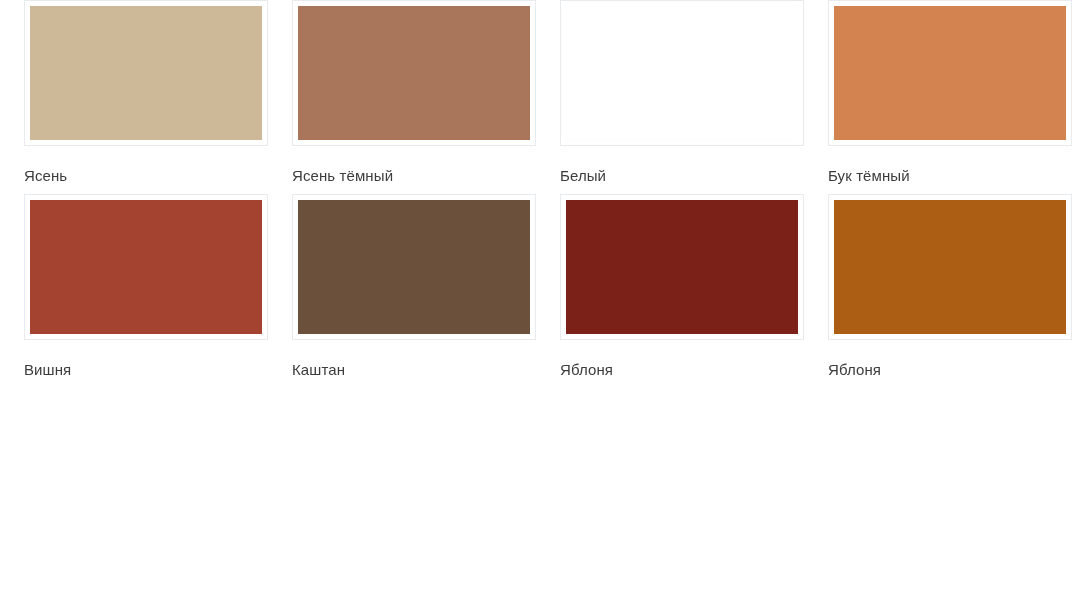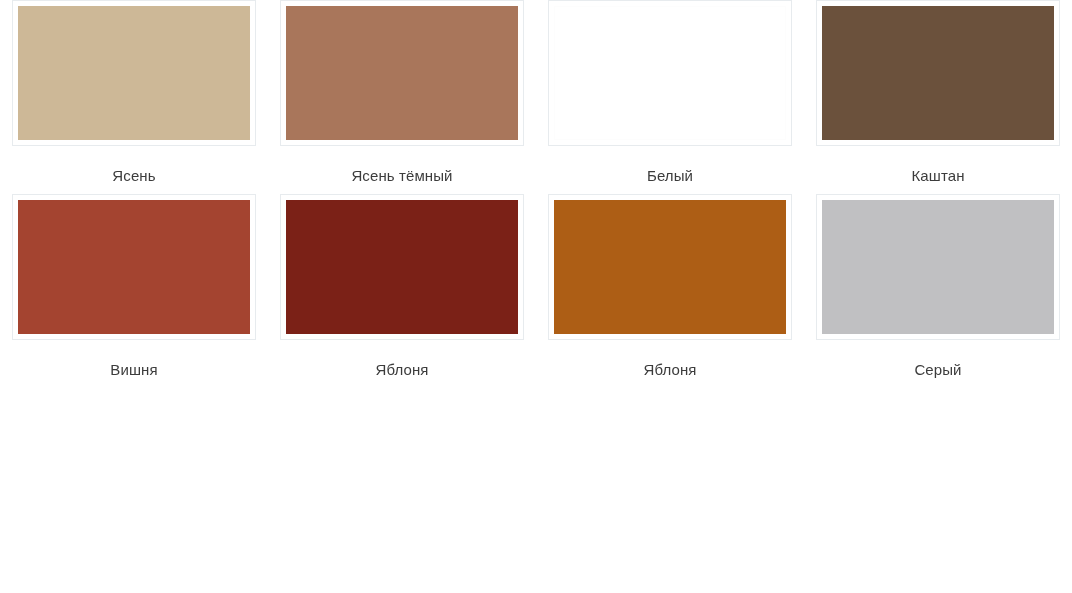--- a/index.html
+++ b/index.html
@@ -18,22 +18,23 @@
     display: grid;
     grid-template-columns: repeat(4, 268px);
     grid-template-rows: repeat(3, 194px);
     width: 1072px;
     box-sizing: border-box;
   }
 
   .swatch-cell {
     display: flex;
     flex-direction: column;
-    align-items: center;
+    align-items: flex-start;
     box-sizing: border-box;
+    margin-left: 24px;
   }
 
   .swatch-card {
     width: 244px;
     height: 146px;
     box-sizing: border-box;
     border: 1px solid #e7ebee;
     background: #ffffff;
     padding: 5px;
     display: block;
@@ -78,41 +79,41 @@
       <div class="swatch-label">Ясень тёмный</div>
     </div>
     <div class="swatch-cell">
       <div class="swatch-card">
         <div class="swatch-color is-white" style="background-color: rgb(255, 255, 255);"></div>
       </div>
       <div class="swatch-label">Белый</div>
     </div>
     <div class="swatch-cell">
       <div class="swatch-card">
-        <div class="swatch-color" style="background-color: rgb(107, 81, 60);"></div>
+        <div class="swatch-color" style="background-color: rgb(210, 131, 79);"></div>
       </div>
-      <div class="swatch-label">Каштан</div>
+      <div class="swatch-label">Бук тёмный</div>
     </div>
     <div class="swatch-cell">
       <div class="swatch-card">
         <div class="swatch-color" style="background-color: rgb(164, 68, 48);"></div>
       </div>
       <div class="swatch-label">Вишня</div>
+    </div>
+    <div class="swatch-cell">
+      <div class="swatch-card">
+        <div class="swatch-color" style="background-color: rgb(107, 81, 60);"></div>
+      </div>
+      <div class="swatch-label">Каштан</div>
     </div>
     <div class="swatch-cell">
       <div class="swatch-card">
         <div class="swatch-color" style="background-color: rgb(123, 33, 23);"></div>
       </div>
       <div class="swatch-label">Яблоня</div>
     </div>
     <div class="swatch-cell">
       <div class="swatch-card">
         <div class="swatch-color" style="background-color: rgb(173, 94, 21);"></div>
       </div>
       <div class="swatch-label">Яблоня</div>
     </div>
-    <div class="swatch-cell">
-      <div class="swatch-card">
-        <div class="swatch-color" style="background-color: rgb(192, 192, 194);"></div>
-      </div>
-      <div class="swatch-label">Серый</div>
-    </div>
   </div>
 
 </body></html>

